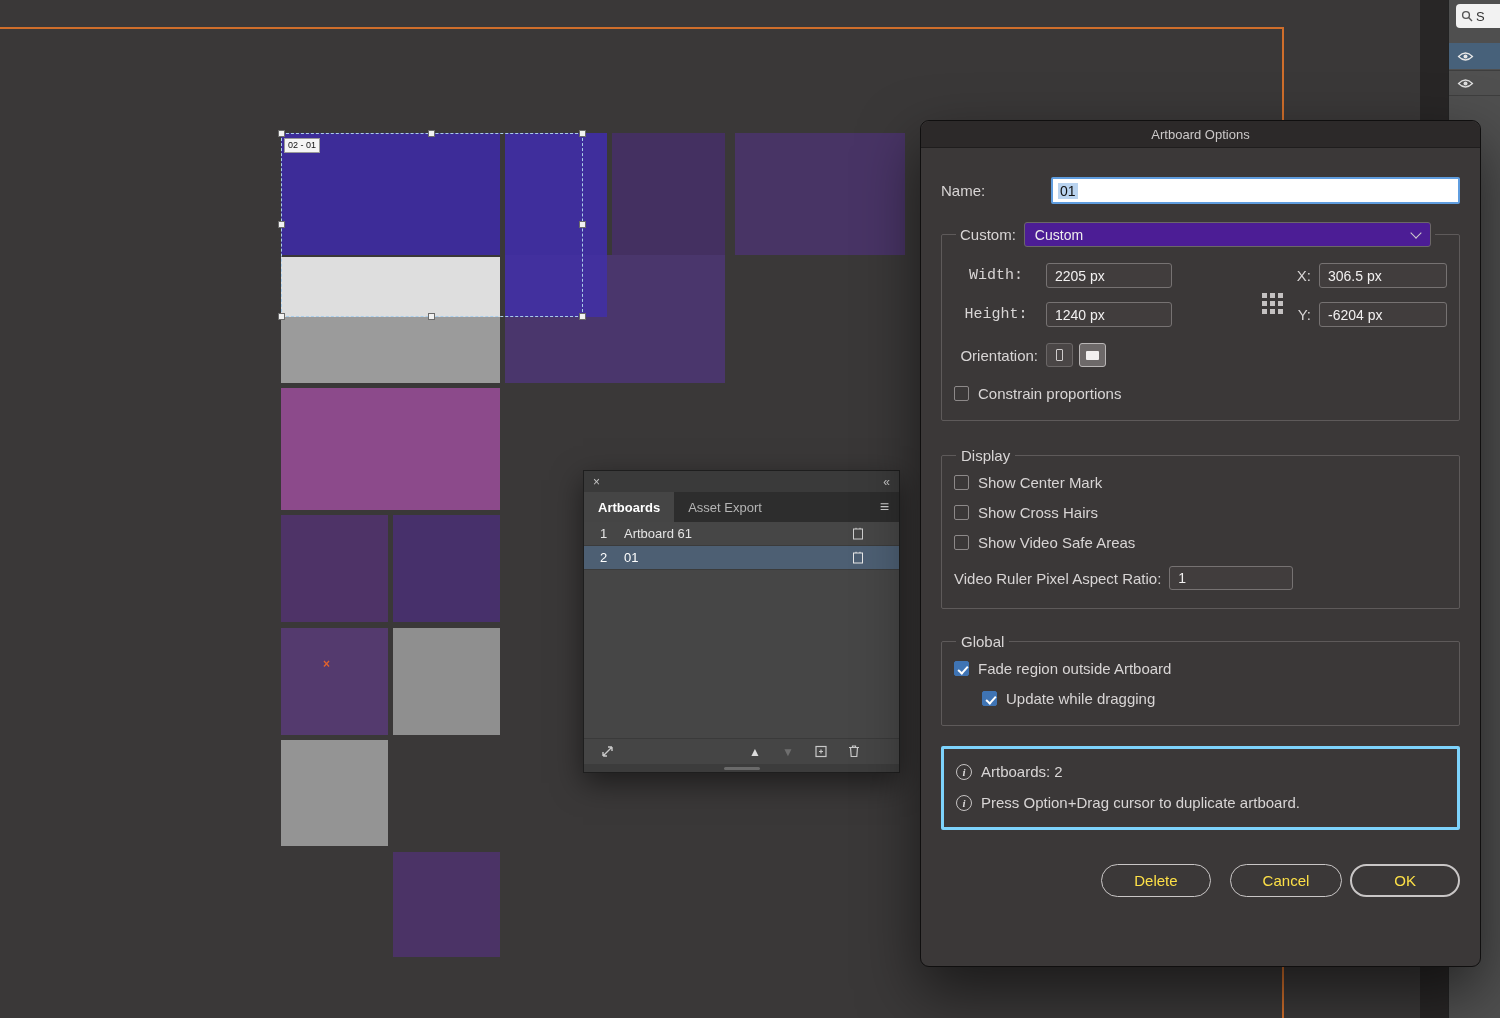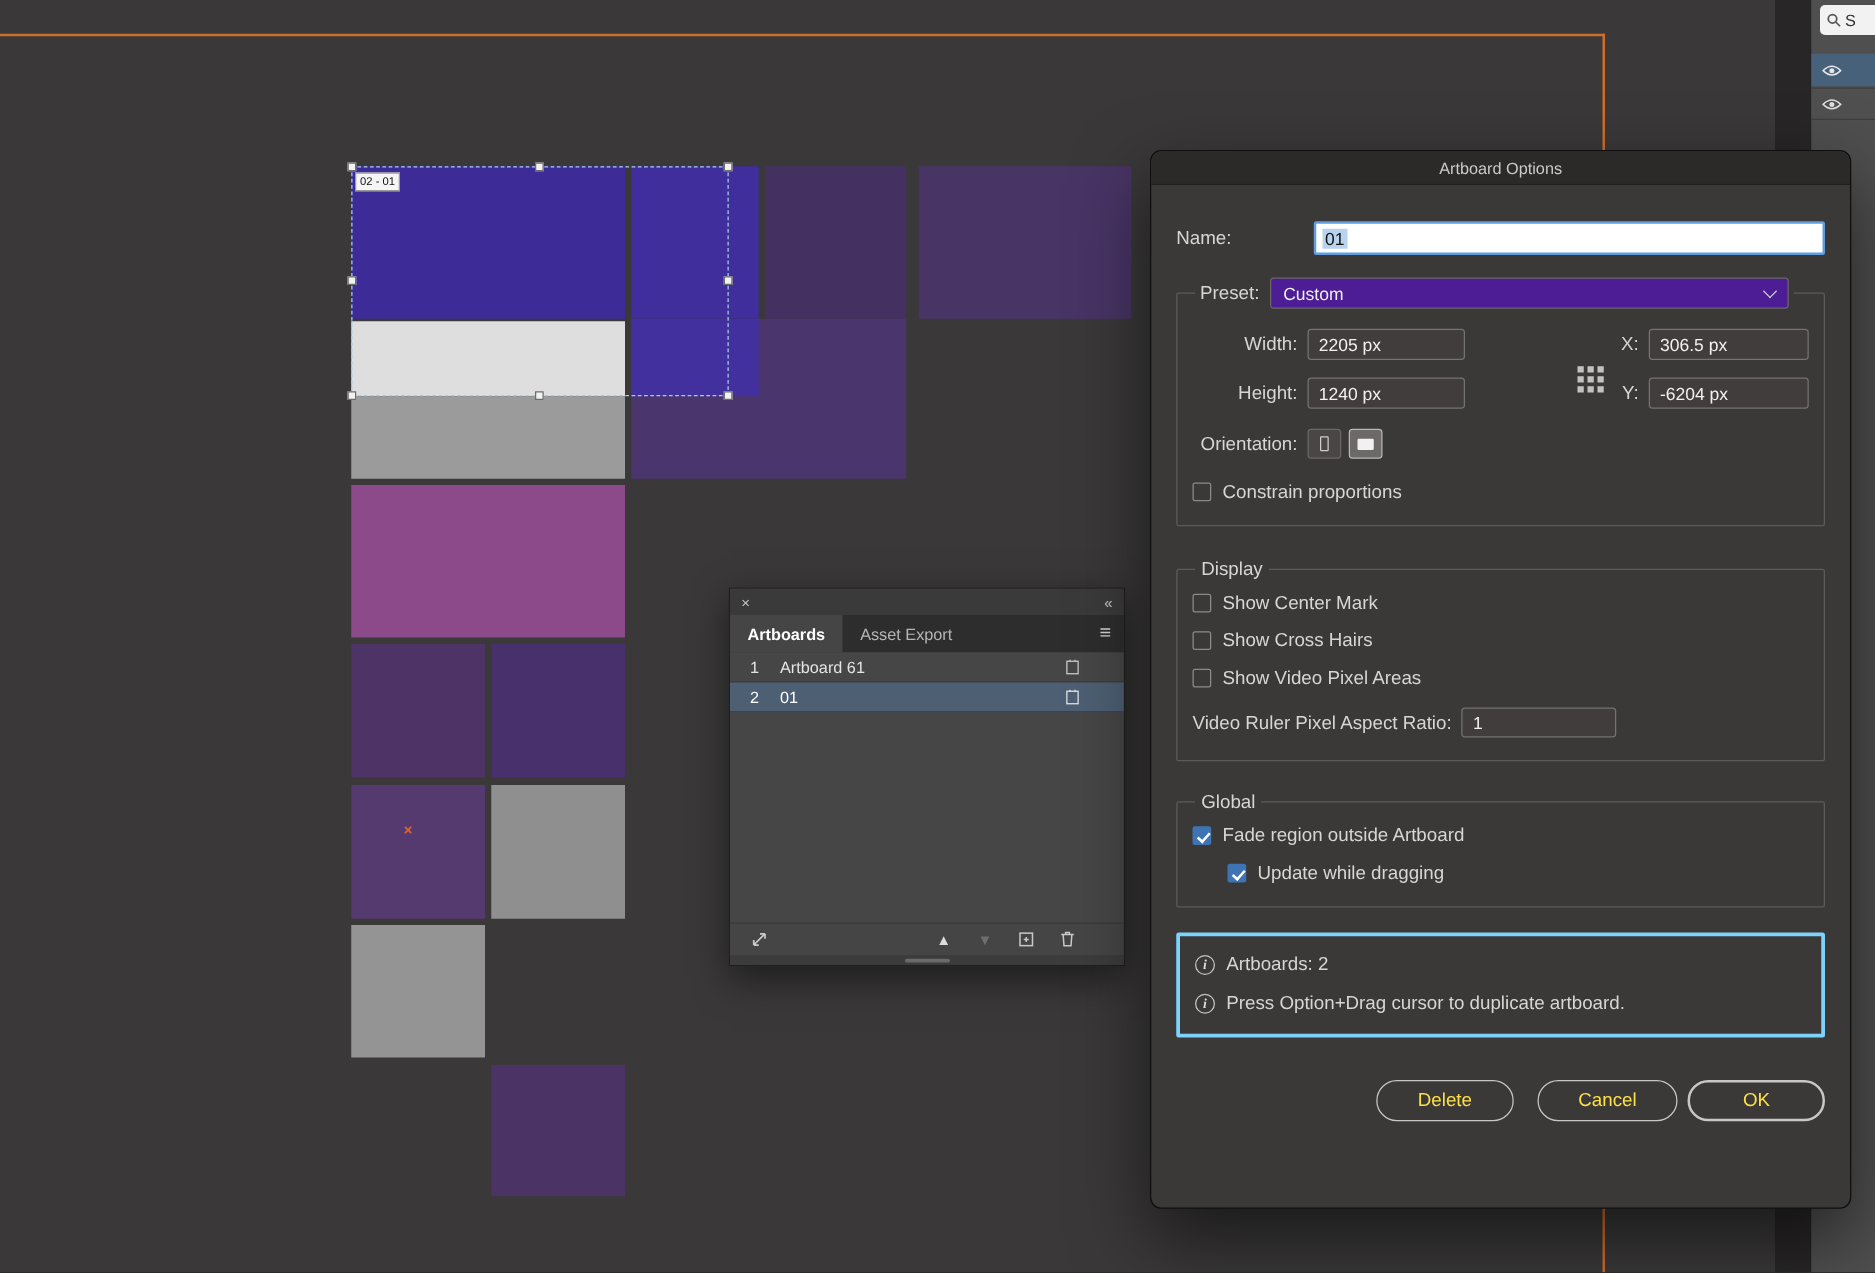--- a/index.html
+++ b/index.html
@@ -75,21 +75,21 @@
   fieldset{border:1px solid #5e5a5a;border-radius:2px;padding:2px 12px 18px;position:relative;}
   legend{padding:0 5px;margin-left:2px;font-size:15px;color:#d8d5d5;}
   .preset-fs{margin-top:18px;}
   .preset-legend{display:flex;align-items:center;gap:8px;width:calc(100% - 14px);padding:0 4px;}
   .select{flex:1;height:25px;background:#4c1d95;border:1px solid #6b6767;border-radius:3px;
     display:flex;align-items:center;padding:0 10px;color:#efeeee;font-size:14px;}
   .chev{width:8px;height:8px;border-right:1.6px solid #cfcccc;border-bottom:1.6px solid #cfcccc;
     transform:rotate(45deg);margin-left:auto;margin-top:-4px;}
   .dim-row{display:flex;align-items:center;margin-top:14px;}
   .dim-row:first-of-type{margin-top:10px;}
-  .dim-row .lab{width:84px;text-align:right;margin-right:8px;}
+  .dim-row .lab{width:84px;text-align:center;margin-right:8px;font-family:Liberation Mono, monospace;}
   .dim-row .lab2{width:26px;text-align:right;margin:0 8px 0 auto;}
   .field{height:25px;background:#413d3d;border:1px solid #767272;border-radius:3px;color:#f2f0f0;
     padding:0 8px;font-size:14px;width:126px;}
   .dim-row .field.right{width:128px;}
   .refgrid{position:absolute;right:176px;top:46px;display:grid;grid-template-columns:repeat(3,5px);
     grid-gap:3px;}
   .refgrid span{width:5px;height:5px;background:#c4c1c1;}
   .ori-row{display:flex;align-items:center;margin-top:16px;}
   .ori-row .lab{width:84px;text-align:right;margin-right:8px;}
   .ori-btn{width:27px;height:24px;margin-right:6px;background:#4a4646;border:1px solid #6b6767;
@@ -252,21 +252,21 @@
 
       <div class="name-row">
         <span class="lab">Name:</span>
         <div class="name-input">
           <span class="seltext">01</span>
         </div>
       </div>
 
       <fieldset class="preset-fs">
         <legend class="preset-legend">
-          <span>Preset:</span>
+          <span>Custom:</span>
           <div class="select">
             <span>Custom</span>
             <span class="chev"></span>
           </div>
         </legend>
 
         <div class="refgrid">
           <span></span>
             <span></span>
             <span></span>
@@ -312,21 +312,21 @@
         <div class="chk-row first">
           <span class="cb"></span>
           <span>Show Center Mark</span>
         </div>
         <div class="chk-row">
           <span class="cb"></span>
           <span>Show Cross Hairs</span>
         </div>
         <div class="chk-row">
           <span class="cb"></span>
-          <span>Show Video Pixel Areas</span>
+          <span>Show Video Safe Areas</span>
         </div>
         <div class="ratio-row">
           <span>Video Ruler Pixel Aspect Ratio:</span>
           <input class="field" value="1" style="">
         </div>
       </fieldset>
 
       <fieldset class="global-fs">
         <legend>Global</legend>
         <div class="chk-row first">

